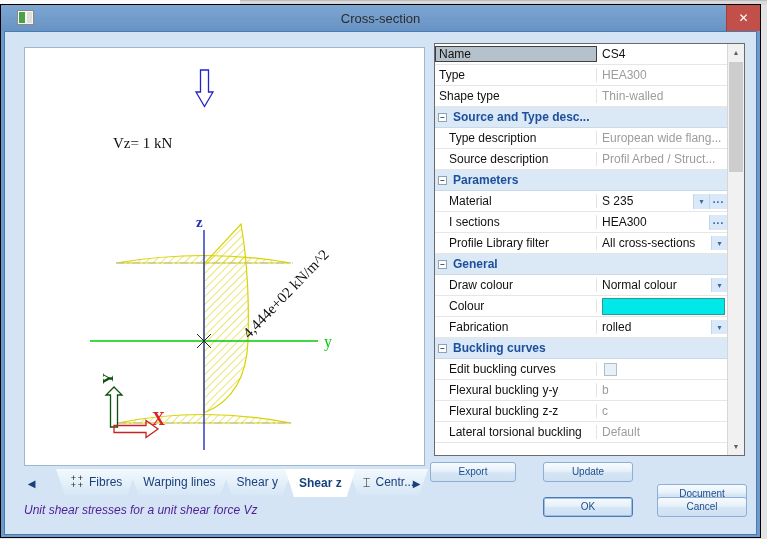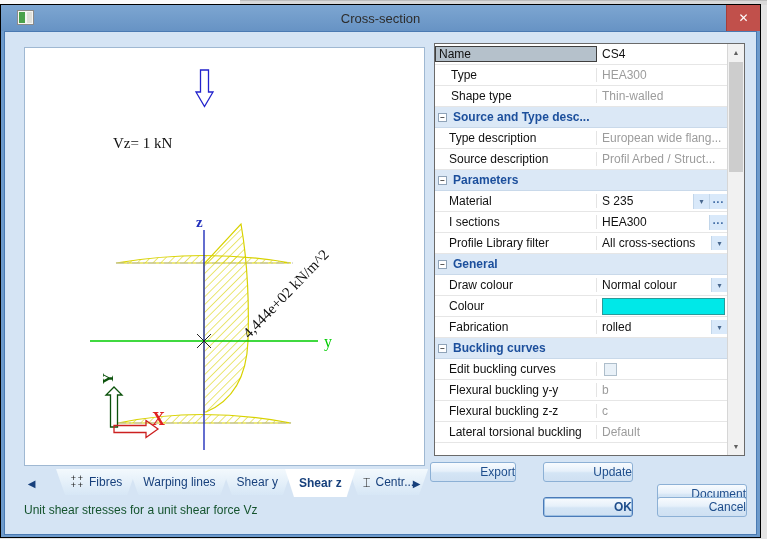--- a/index.html
+++ b/index.html
@@ -30,21 +30,21 @@
             background:#ffffff; border:1px solid #9fb8d2; }
   .canvas svg { display:block; }
   .serif-txt { font-family:"Liberation Serif", serif; }
 
   
   .propgrid { position:absolute; left:429px; top:11px; width:311px; height:413px;
               background:#ffffff; border:1px solid #6a6a6a; }
   .rows { position:absolute; left:0; top:0; right:17px; bottom:0; overflow:hidden; }
   .row { display:flex; height:21px; border-bottom:1px solid #e6e6e6; background:#fff; font-size:12px; align-items:center; }
   .cell-label { width:162px; border-right:1px solid #e4e4e4; display:flex; align-items:center;
-                padding-left:16px; color:#111; }
+                padding-left:4px; color:#111; }
   .cell-label.indent { padding-left:14px; }
   .cell-label.selected { background:#b5c1cb; border:1.5px solid #3f3f3f; padding-left:3px; }
   .cell-value { flex:1; display:flex; align-items:center; padding-left:5px; color:#111; min-width:0; }
   .cell-value.gray { color:#9c9c9c; }
   .cell-value span.vtext { flex:1; white-space:nowrap; overflow:hidden; }
   .row.section { background:#dbe8f6; border-bottom:1px solid #c9d9ea; }
   .section-label { display:flex; align-items:center; font-weight:bold; color:#1c4f9c; padding-left:2px; width:100%; }
   .collapse-box { width:9px; height:9px; border:1px solid #8fa3b8; background:#fff; margin:0 6px 0 1px;
                   font-size:8px; line-height:7px; text-align:center; color:#444; flex:none; }
   .dd-box { width:16px; align-self:stretch; background:#d9e9fa; border-left:1px solid #c2d6ea;
@@ -73,31 +73,31 @@
   .tab { height:26px; margin-left:-7px; padding:0 14px; display:flex; align-items:center; gap:5px;
          font-size:12px; color:#17407c; background:linear-gradient(#f3f9fd,#d7e7f6);
          clip-path:polygon(0 0, 100% 0, calc(100% - 9px) 100%, 9px 100%);
          filter:drop-shadow(0 1px 0 #8fb2d6); cursor:pointer; white-space:nowrap; }
   .tab:first-child { margin-left:0; }
   .tab.active { height:28px; background:#ffffff; font-weight:bold; z-index:3; position:relative; }
   .plus-grid { display:inline-grid; grid-template-columns:7px 7px; grid-template-rows:7px 7px;
                font-size:9px; line-height:7px; color:#222; text-align:center; }
   .ibeam { font-size:13px; color:#222; line-height:13px; }
 
-  .statusline { position:absolute; left:19px; top:471px; font-size:12px; color:#14532d; }
-
-  
-  .btn { position:absolute; width:90px; height:20px; font-size:12px; color:#1f4e8c;
+  .statusline { position:absolute; left:19px; top:471px; font-size:12px; color:#4c1d95;font-style:italic; }
+
+  
+  .btn { position:absolute; width:90px; height:20px; font-size:10px; color:#1f4e8c;
          background:linear-gradient(#f8fbfe 0%,#e6f0fa 45%,#d4e5f5 55%,#cfe0f2 100%);
-         border:1px solid #8cb0d5; border-radius:3px; text-align:right; line-height:18px; cursor:pointer; }
+         border:1px solid #8cb0d5; border-radius:3px; text-align:center; line-height:18px; cursor:pointer; }
   .btn.default { border:1px solid #4a7ab8; box-shadow:inset 0 0 0 1px #9dc0e2; }
   .btn-export { left:425px; top:430px; width:86px; }
   .btn-update { left:538px; top:430px; }
   .btn-document { left:652px; top:452px; }
-  .btn-ok { left:538px; top:465px;font-weight:bold; }
+  .btn-ok { left:538px; top:465px; }
   .btn-cancel { left:652px; top:465px; }
 </style>
 </head>
 <body>
 
 <div class="screen">
   <div class="bg-strip-left"></div>
   <div class="bg-strip-right"></div>
 
   <div class="dialog">

